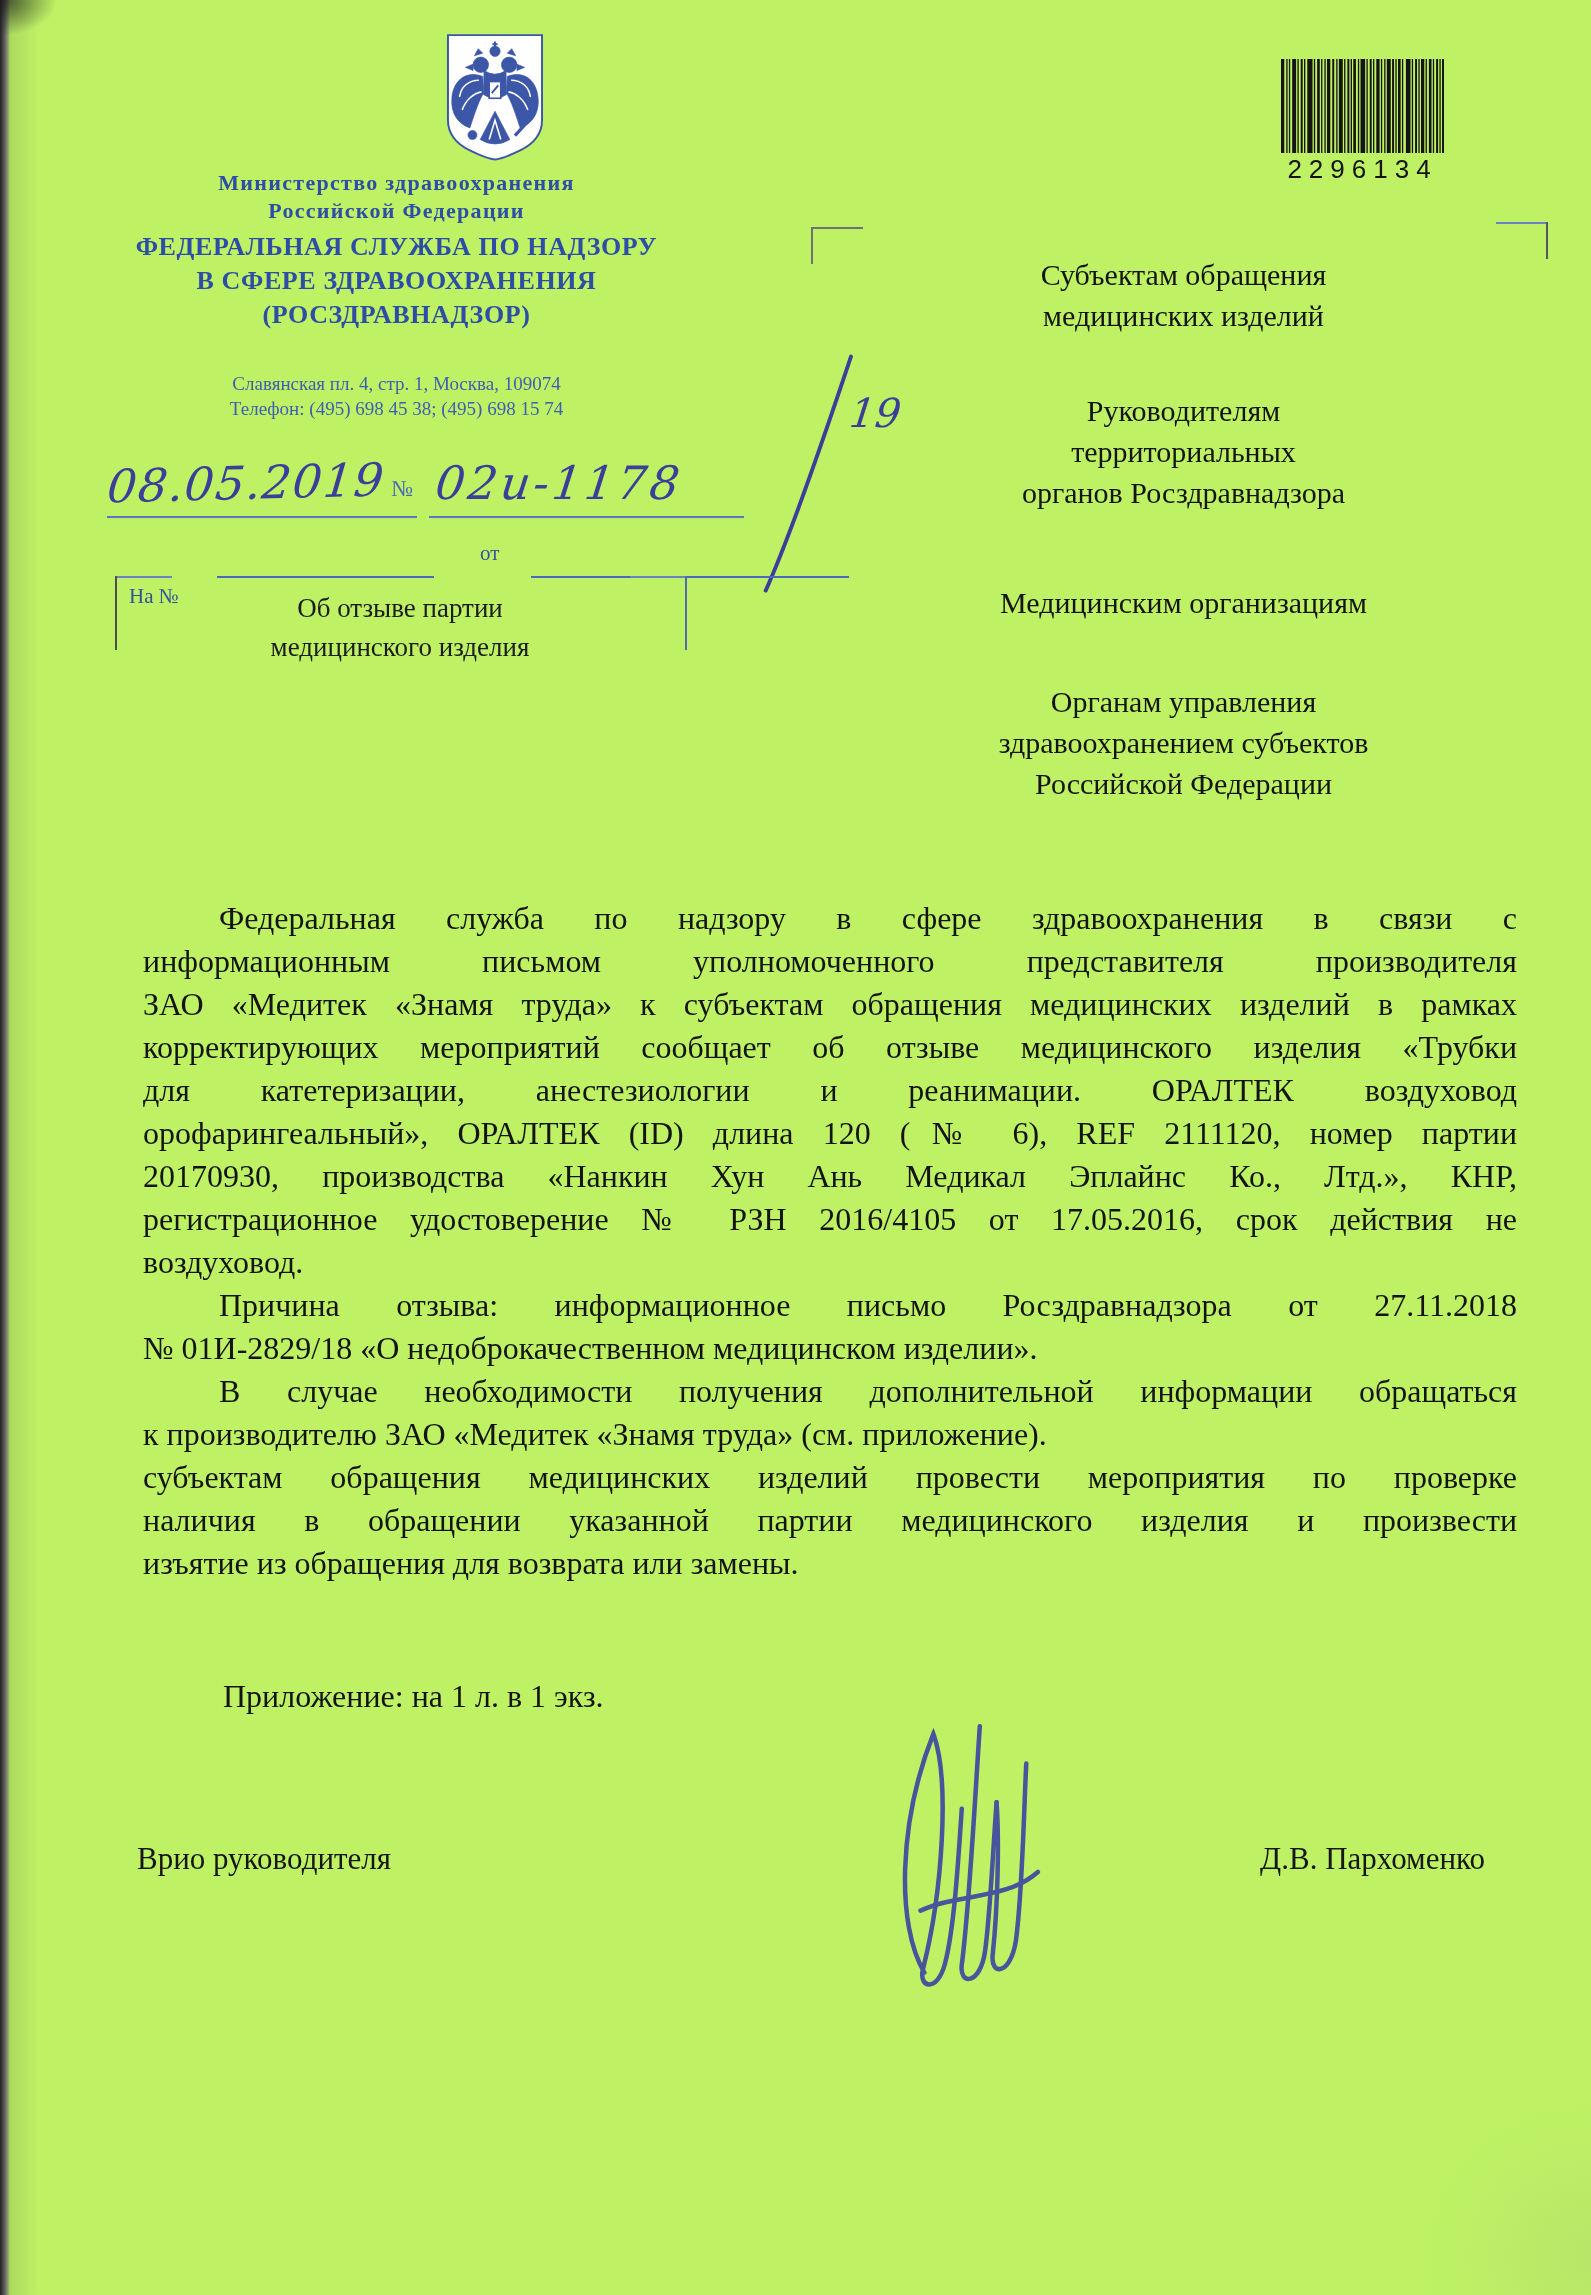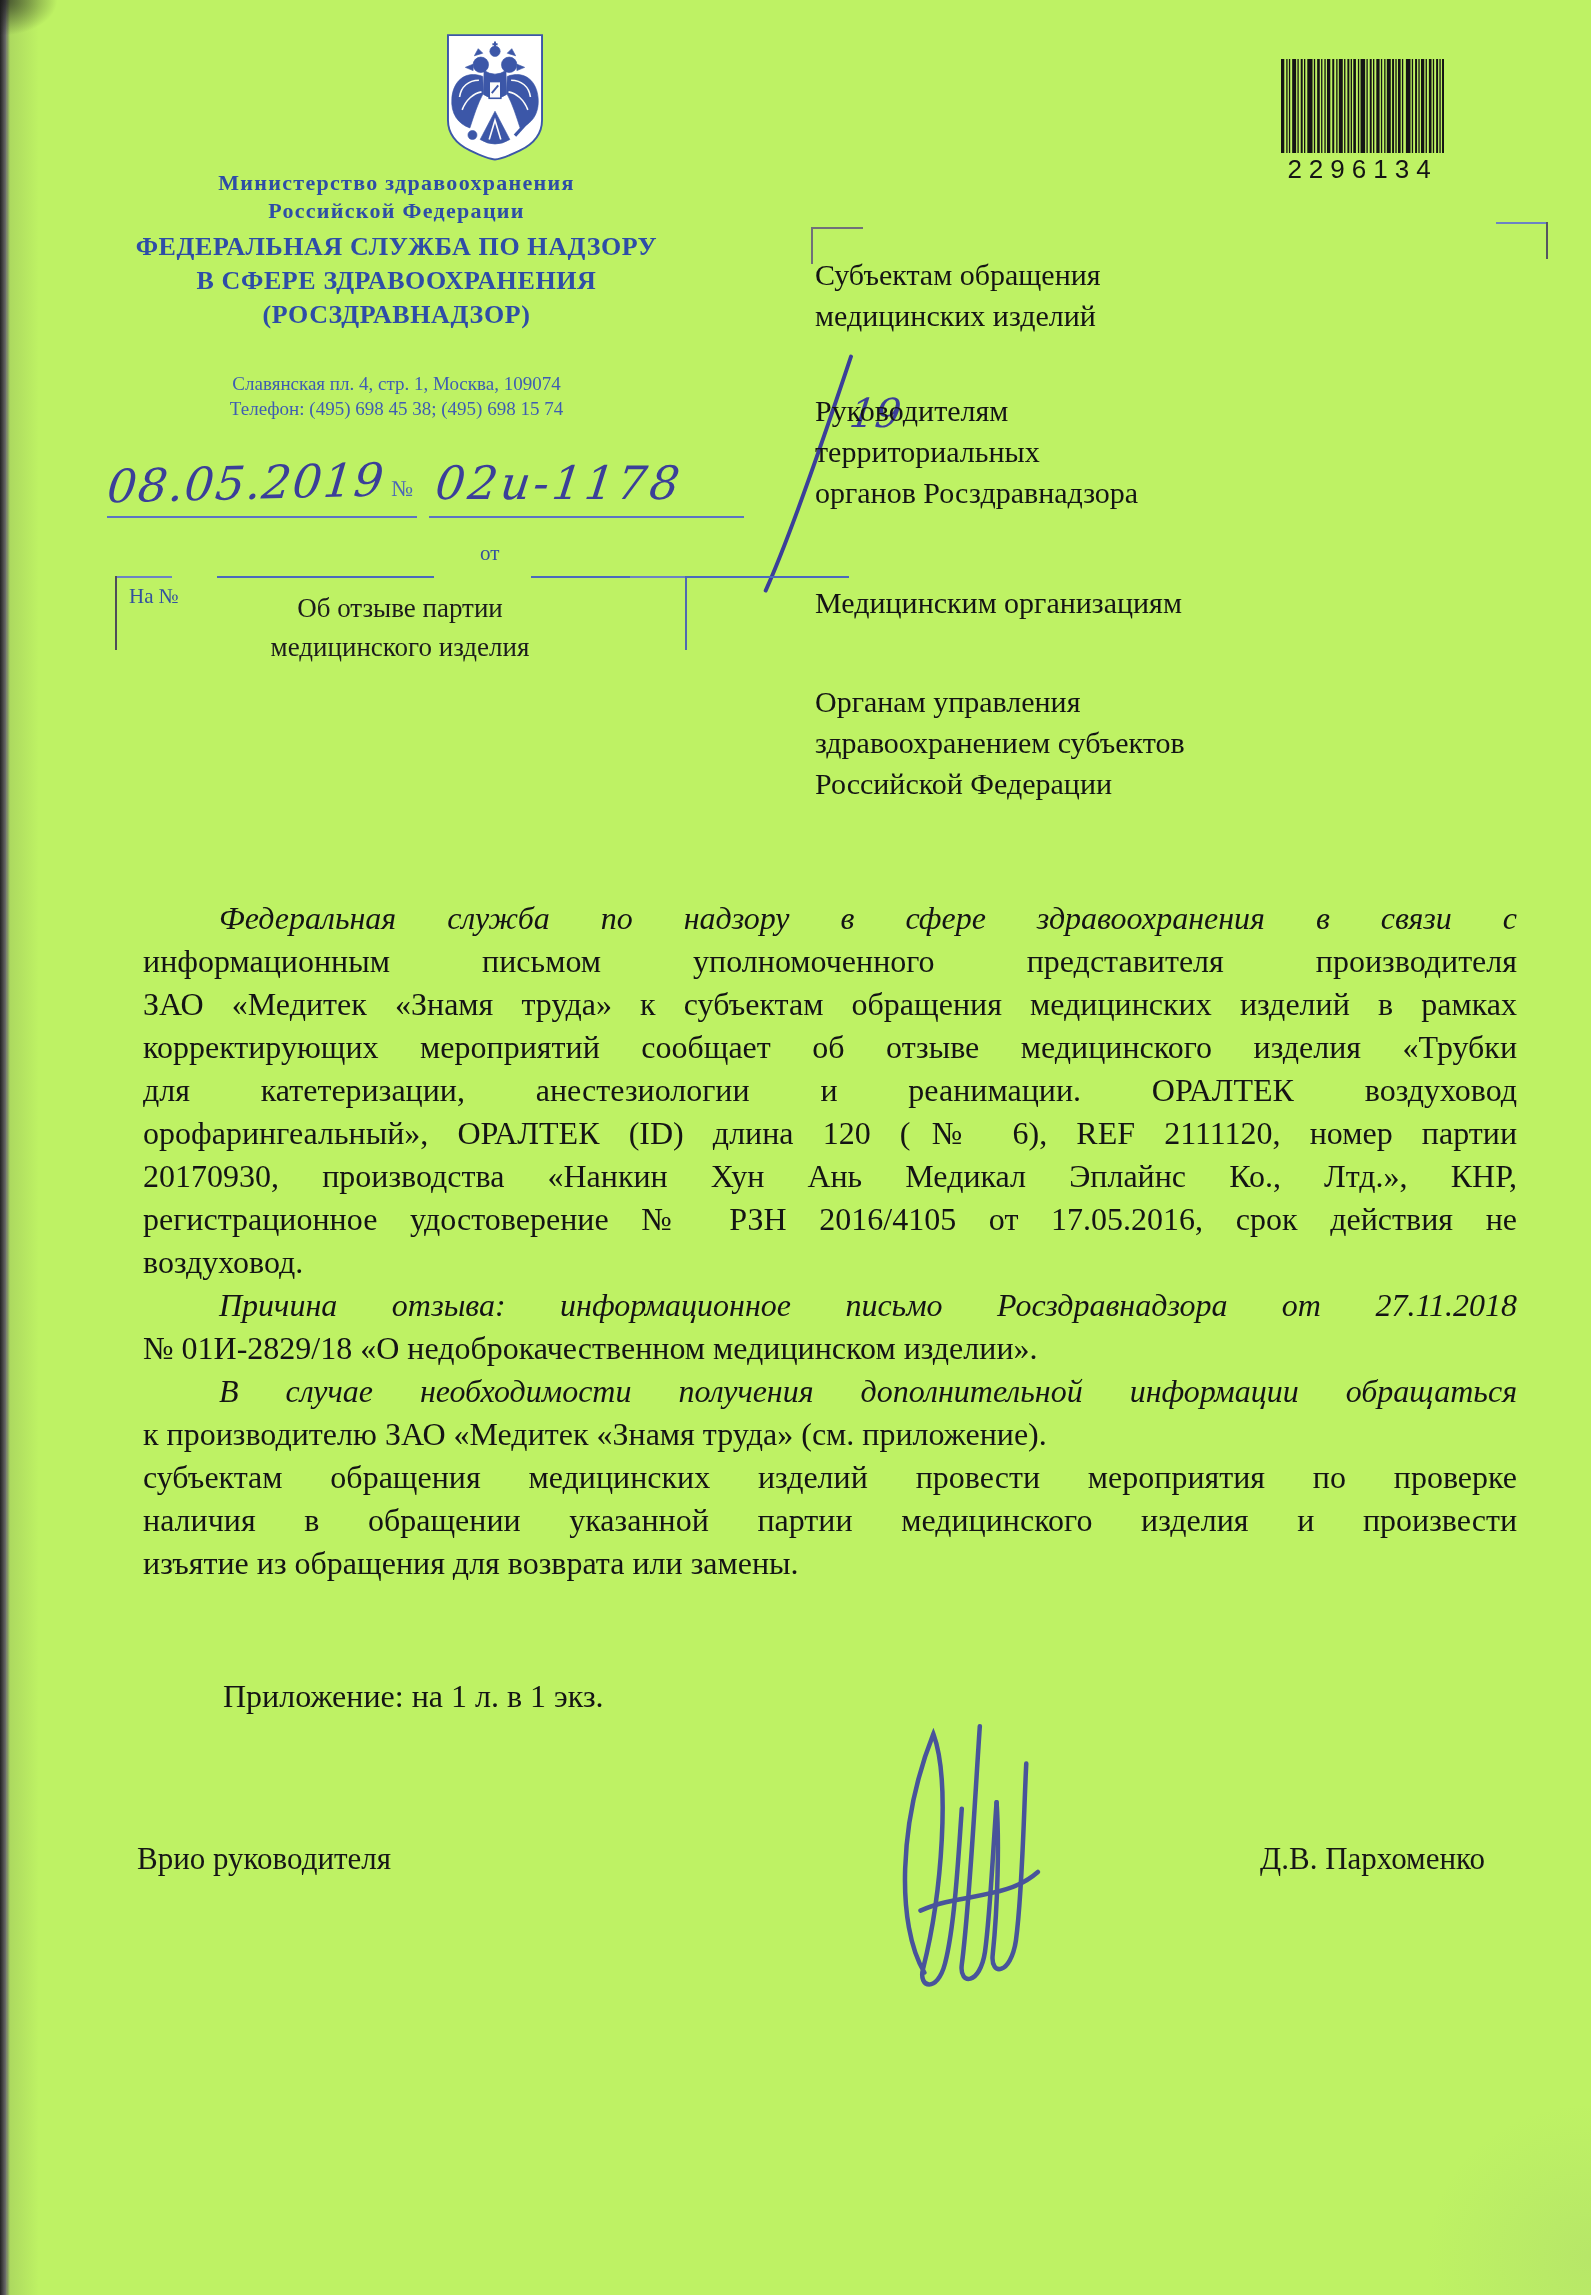--- a/index.html
+++ b/index.html
@@ -60,32 +60,32 @@
   .subj-rv { left:685px; top:576px; width:1.9px; height:74px; background:#4e6ab0; }
   .subject { position:absolute; left:174px; top:589px; width:452px; text-align:center;
     font-size:27px; line-height:39px; color:#1c1c1c; white-space:pre-line; }
 
   
   .rec-lh { left:811px; top:227px; width:52px; height:1.9px; background:#70707a; }
   .rec-lv { left:811px; top:227px; width:1.9px; height:37px; background:#70707a; }
   .rec-rh { left:1496px; top:222px; width:52px; height:1.9px; background:#6b83c4; }
   .rec-rv { left:1546px; top:222px; width:1.9px; height:37px; background:#565660; }
   .recipients { position:absolute; left:815px; top:254px; width:737px;
-    font-size:30px; line-height:41px; color:#141414; }
+    text-align:center; font-size:30px; line-height:41px; color:#141414; }
   .recipient-block { white-space:pre-line; }
   .recipient-block:nth-child(1) { margin-bottom:54px; }
   .recipient-block:nth-child(2) { margin-bottom:69px; }
   .recipient-block:nth-child(3) { margin-bottom:58px; }
 
   
   .body-text { position:absolute; left:143px; top:897px; width:1374px;
     font-size:32px; line-height:43px; color:#141414; }
   .bline { text-align:justify; text-align-last:justify; }
   .bline.last { text-align-last:left; }
-  .bline.indent { text-indent:76px;font-style:italic; }
+  .bline.indent { text-indent:76px; }
   .attachment { position:absolute; left:223px; top:1678px; font-size:32px; color:#141414; }
 
   
   .sig-position { position:absolute; left:137px; top:1841px; font-size:31px; }
   .sig-name { position:absolute; left:1227px; top:1841px; width:258px; text-align:right; font-size:31px; }
   .sig-svg { position:absolute; left:883px; top:1712px; width:213px; height:287px; }
 </style>
 </head>
 <body>
 

